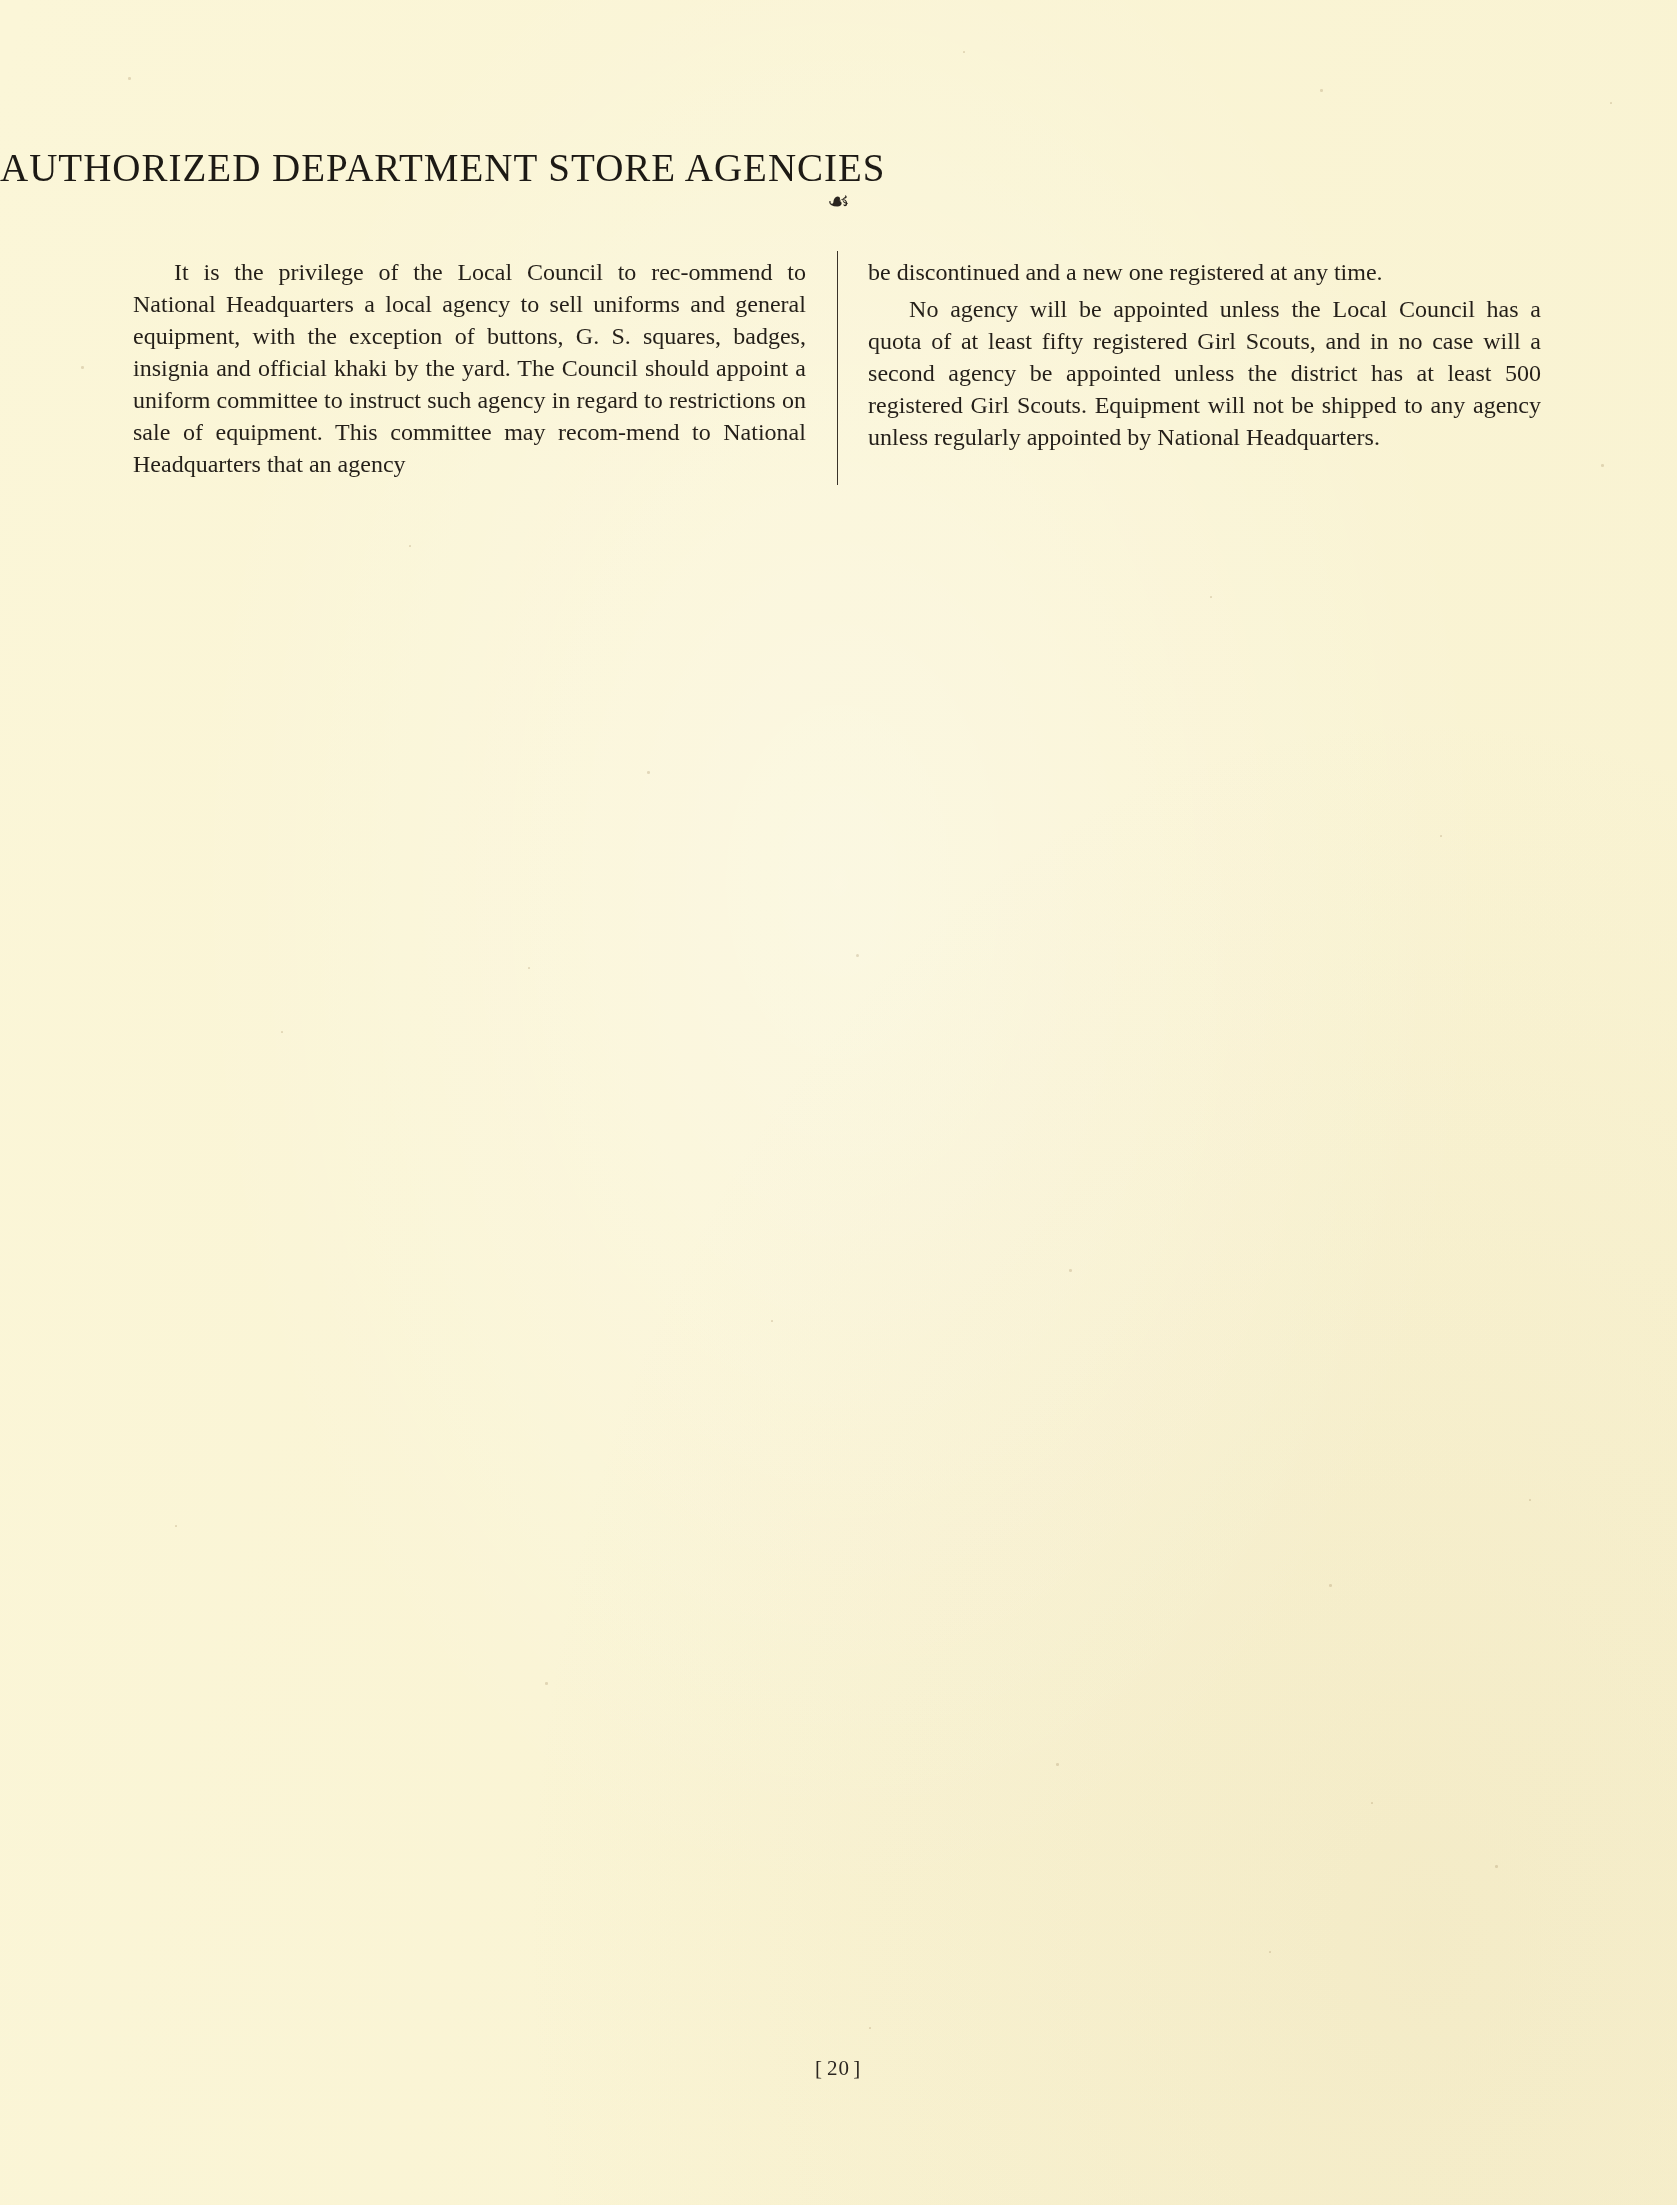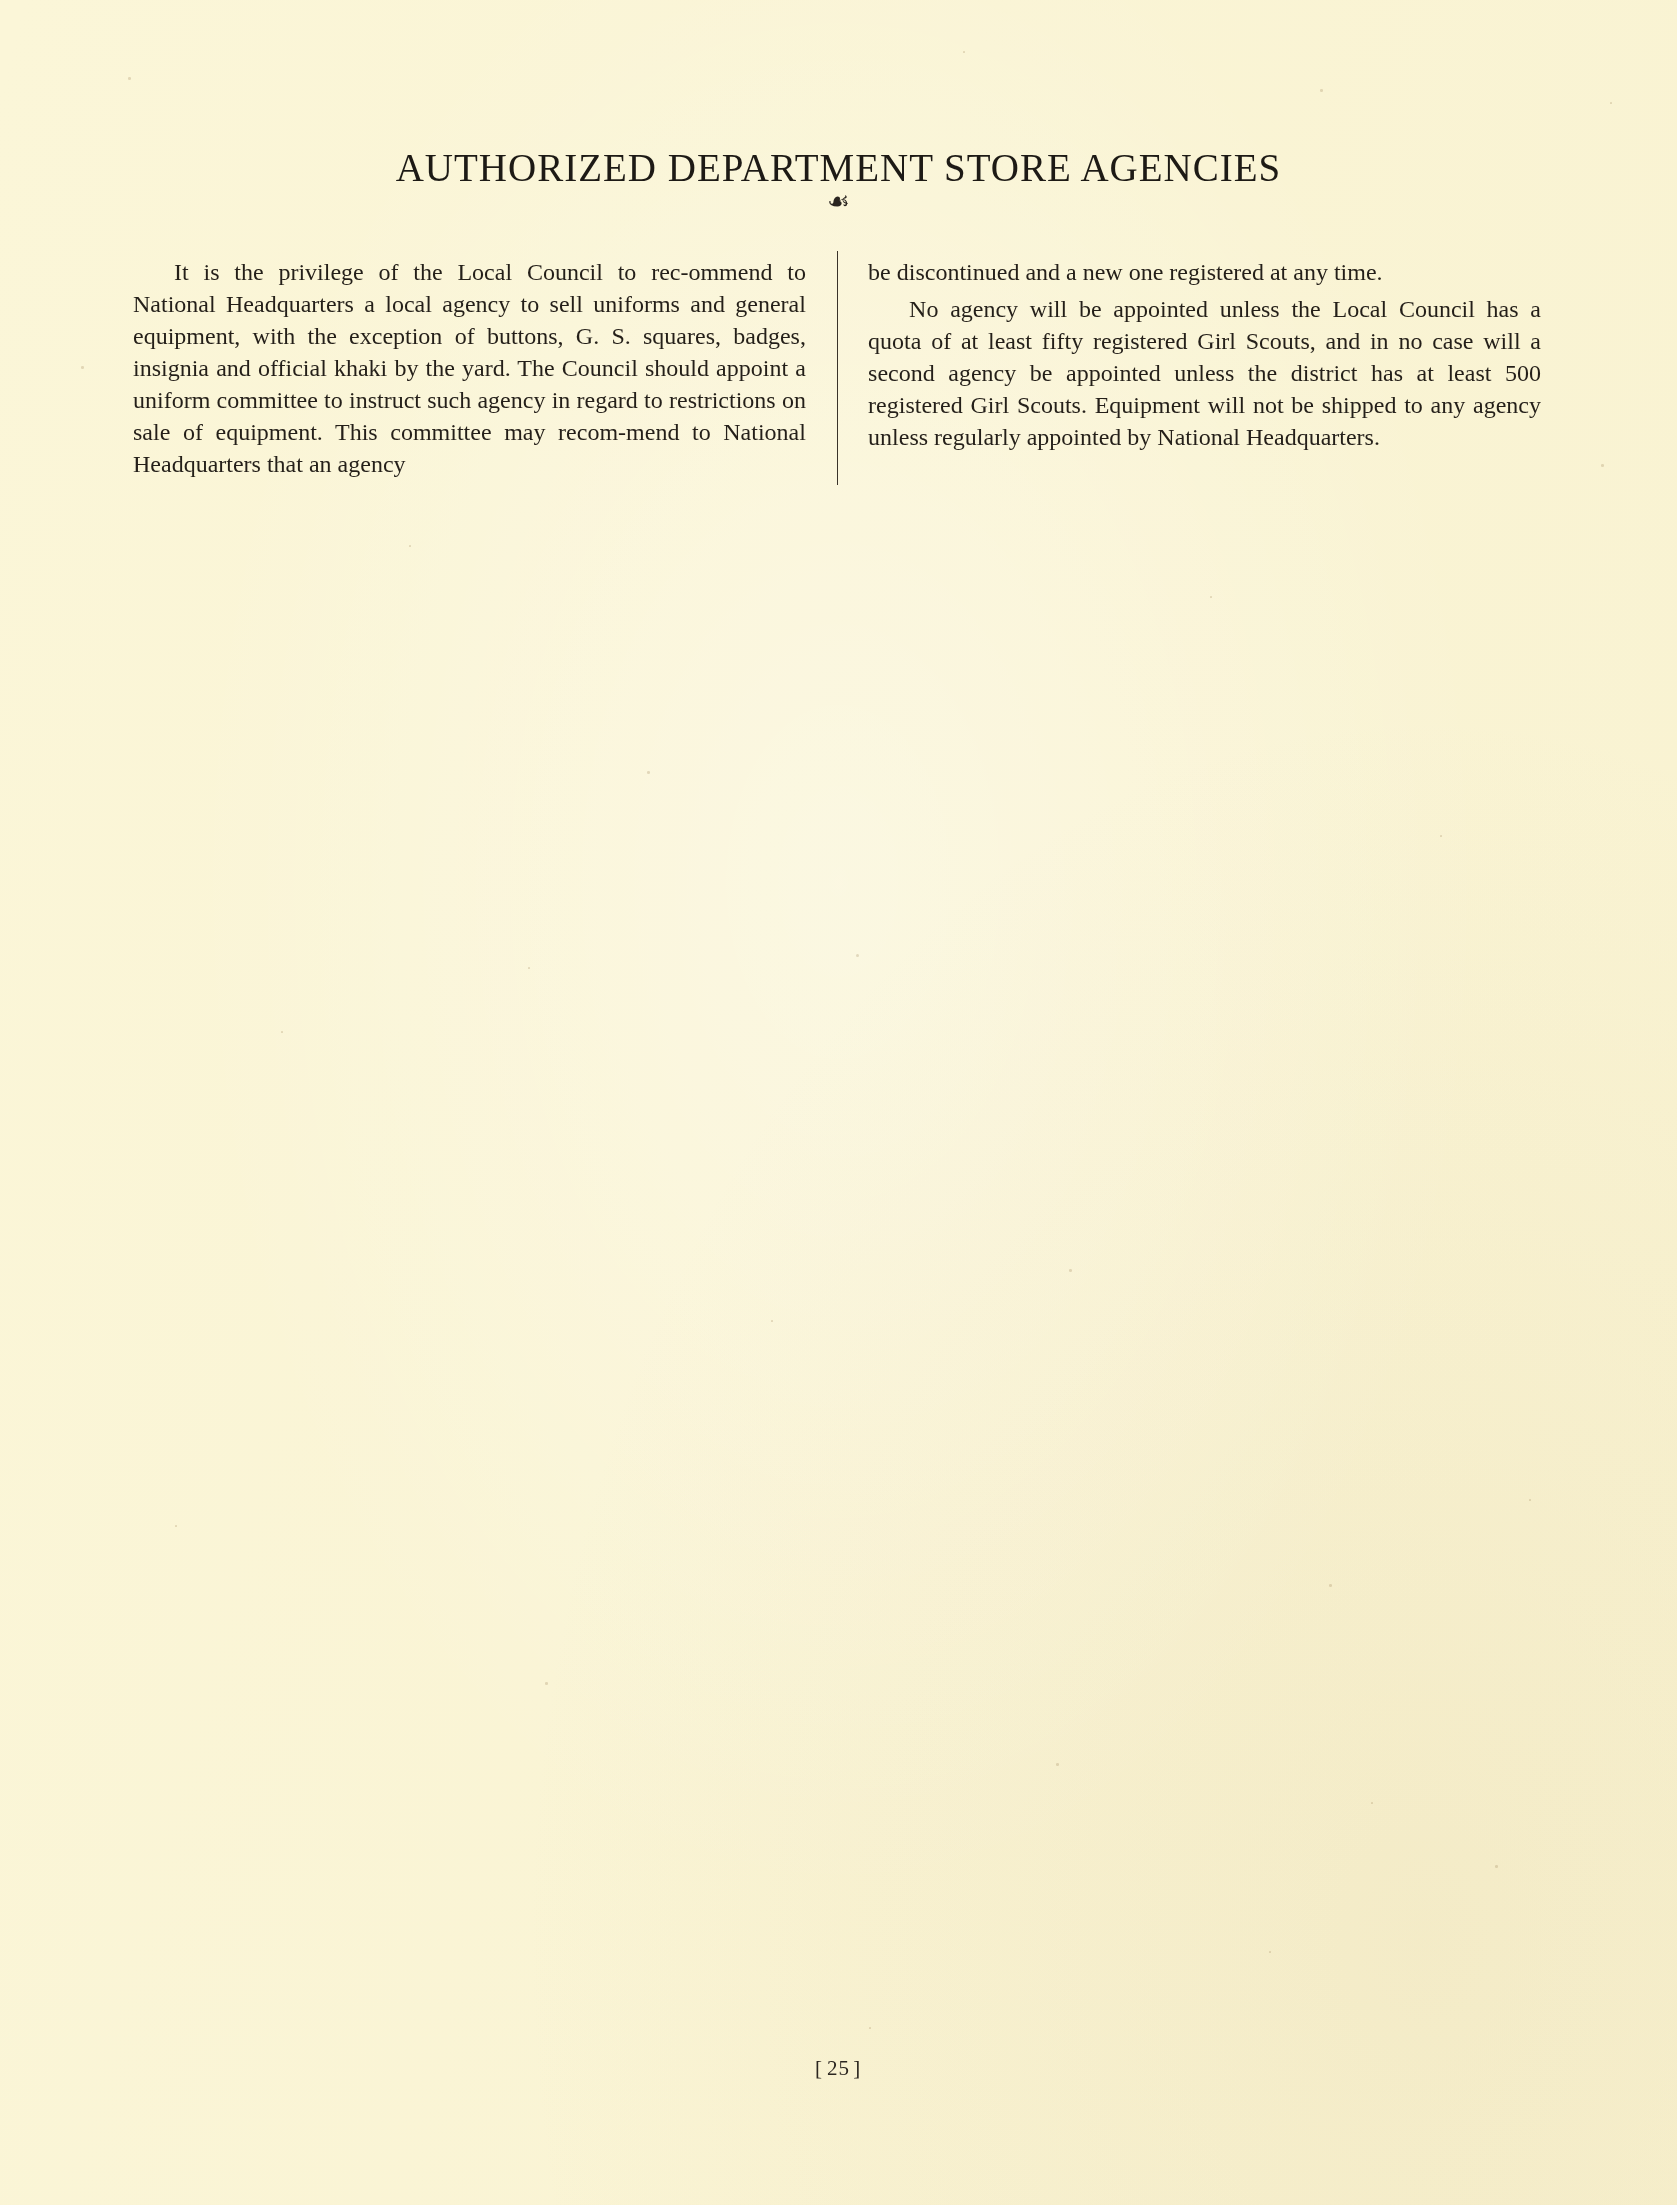--- a/index.html
+++ b/index.html
@@ -36,21 +36,21 @@
   .page {
     position: absolute;
     inset: 0;
   }
 
   .page-title {
     position: absolute;
     top: 119px;
     left: 0;
     right: 0;
-    text-align: center;
+    text-align: left;
     font-size: 39px;
     letter-spacing: 1px;
     font-weight: 400;
     color: #1d1a15;
     font-family: "Liberation Serif", serif;
   }
 
   .ornament {
     position: absolute;
     top: 189px;
@@ -137,21 +137,21 @@
     </div>
 
     <div class="column right">
       <p>be discontinued and a new one registered at any time.</p>
       <p class="indent">No agency will be appointed unless the Local Council has a quota of at least fifty registered Girl Scouts, and in no case will a second agency be appointed unless the district has at least 500 registered Girl Scouts. Equipment will not be shipped to any agency unless regularly appointed by National Headquarters.</p>
     </div>
 
   </div>
 
   <div class="page-number">
-    <span class="brk">[</span><span class="num">25</span><span class="brk">]</span>
+    <span class="brk">[</span><span class="num">20</span><span class="brk">]</span>
   </div>
 
 </div>
 
 <div class="speck" style="left: 128px; top: 77px; width: 2.6px; height: 2.6px;"></div>
 <div class="speck" style="left: 963px; top: 51px; width: 1.7px; height: 1.7px;"></div>
 <div class="speck" style="left: 1320px; top: 89px; width: 2.6px; height: 2.6px;"></div>
 <div class="speck" style="left: 1610px; top: 102px; width: 1.7px; height: 1.7px;"></div>
 <div class="speck" style="left: 81px; top: 366px; width: 2.6px; height: 2.6px;"></div>
 <div class="speck" style="left: 1601px; top: 464px; width: 2.6px; height: 2.6px;"></div>

